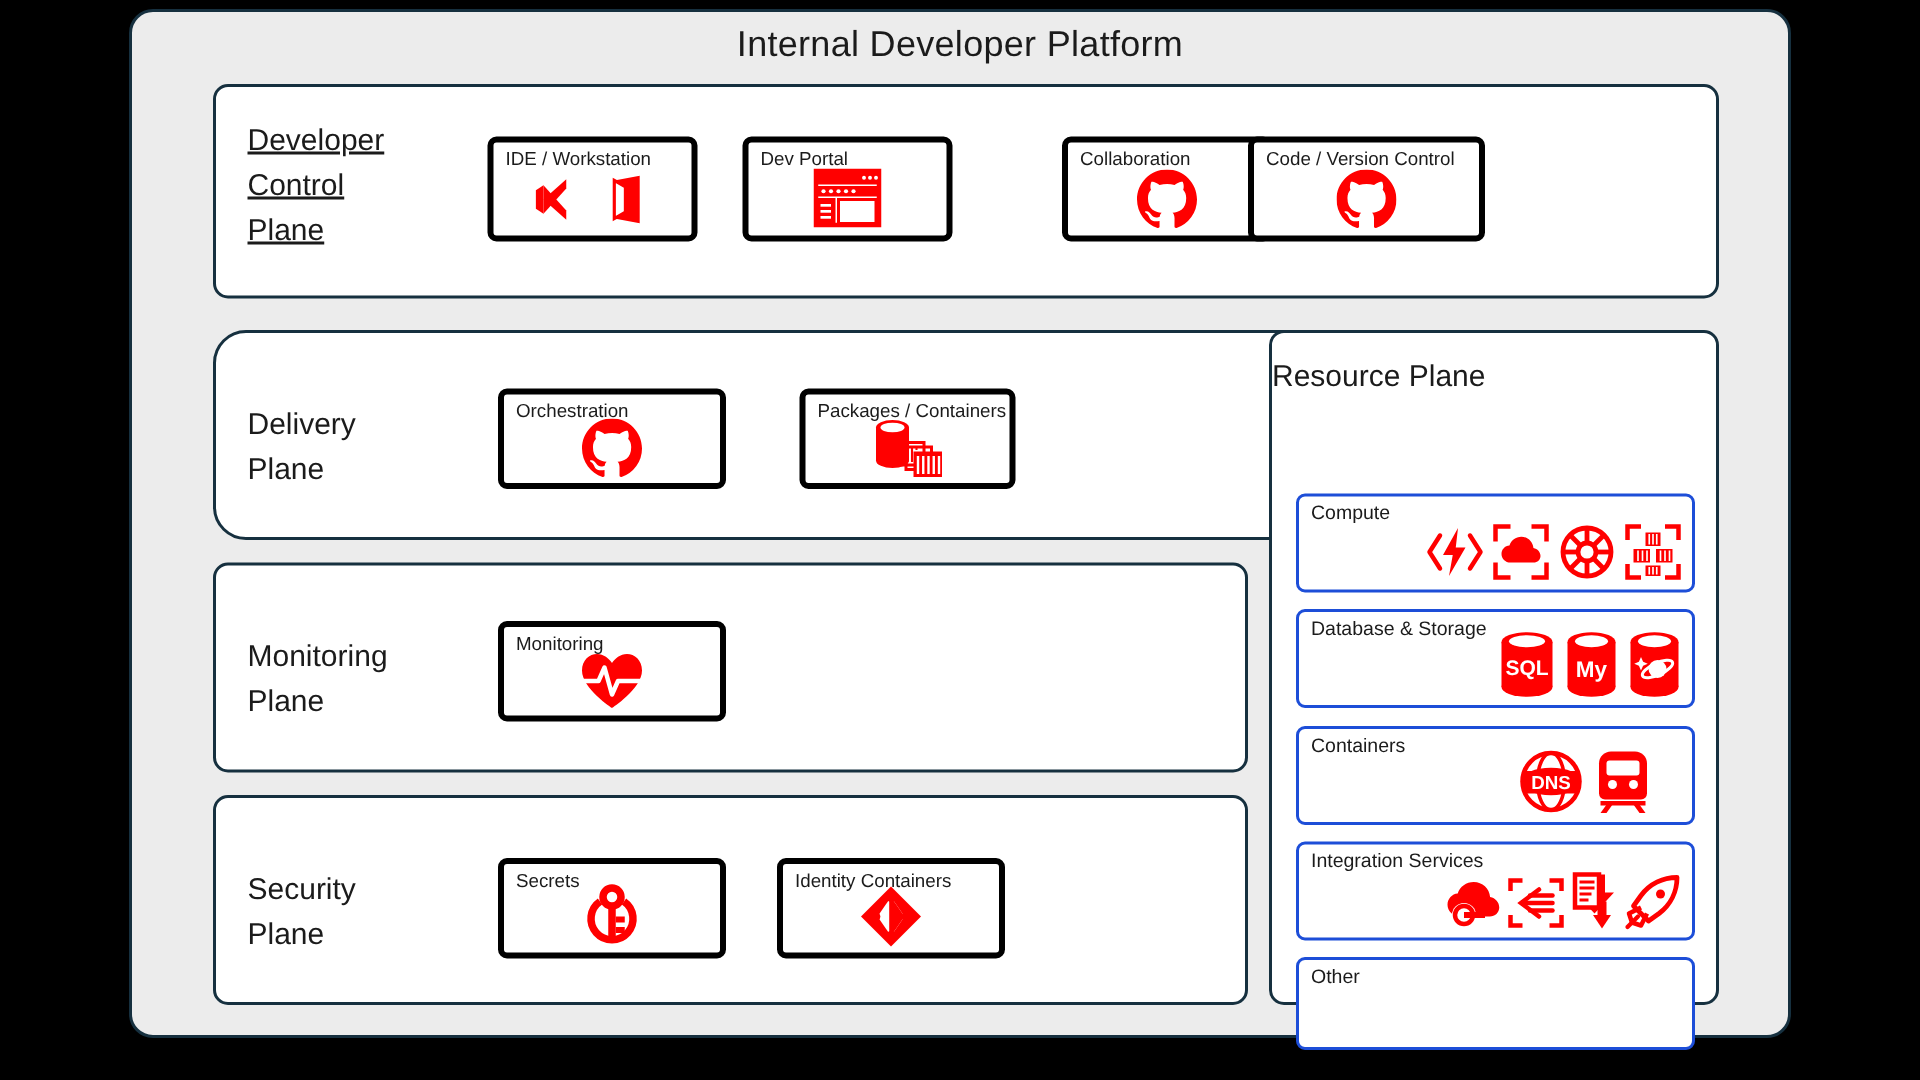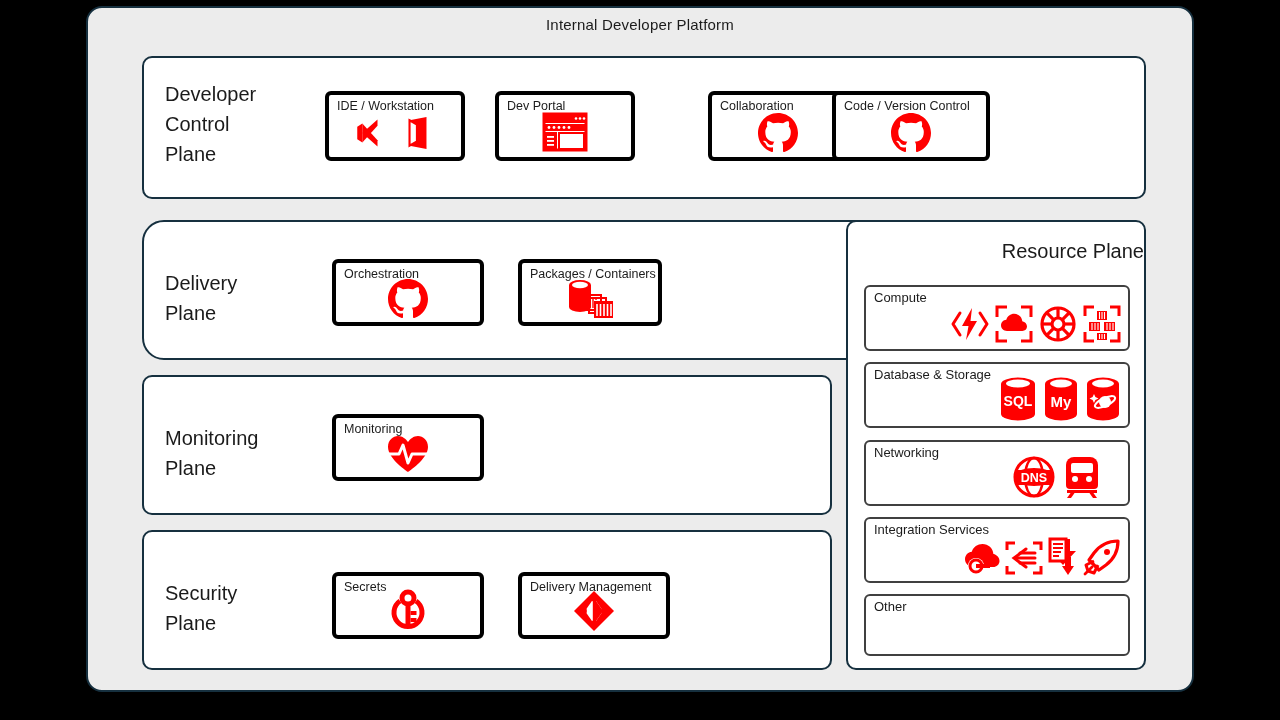--- a/index.html
+++ b/index.html
@@ -17,21 +17,21 @@
     width: 1108px; height: 686px;
     background: #ececec;
     border: 2px solid #16303f;
     border-radius: 16px;
   }
 
   .diagram-title {
     position: absolute;
     left: 86px; top: 16px; width: 1108px;
     text-align: center;
-    font-size: 15px;
+    font-size: 24px;
     color: #1b1b1b;
     letter-spacing: .2px;
   }
 
   
   .plane {
     position: absolute;
     background: #ffffff;
     border: 2px solid #16303f;
     border-radius: 10px;
@@ -67,29 +67,30 @@
     justify-content: center;
     align-items: flex-end;
     gap: 6px;
   }
   .ico { display: block; }
 
   
   .rp-title {
     position: absolute;
     left: 0; right: 0; top: 18px;
-    text-align: right;
+    text-align: left;
     font-size: 20px;
     color: #1b1b1b;
   }
   .rp-row {
     position: absolute;
     background: #ffffff;
-    border: 2px solid #404040;
+    border: 2px solid #1d4ed8;
     border-radius: 6px;
+    margin-top: 44px;
   }
   .rp-row-label {
     position: absolute;
     left: 8px; top: 3px;
     font-size: 13px;
     color: #1b1b1b;
     white-space: nowrap;
   }
   .rp-row-icons {
     position: absolute;
@@ -102,21 +103,21 @@
 </head>
 <body>
 
 <div id="root">
 
   <div class="outer-shell"></div>
 
   <div class="diagram-title">Internal Developer Platform</div>
 
   <div class="plane" style="left:142px; top:56px; width:1004px; height:143px;">
-    <div class="plane-label" style="left:21px; top:21px;">Developer
+    <div class="plane-label" style="left:21px; top:21px;text-decoration:underline;">Developer
 Control
 Plane</div>
 
     <div class="card" style="left:181px; top:33px; width:140px; height:70px;">
       <div class="card-label">IDE / Workstation</div>
       <div class="card-icons" style="bottom:6px; gap:10px;">
         <svg class="ico" width="36" height="36" viewBox="0 0 32 32">
           <path d="M2 10.5 L6.5 7.5 L6.5 24.5 L2 21.5 Z" fill="#ff0000"></path>
           <path d="M6.5 7.5 L20 22.5 L20 28 L6.5 16 Z" fill="#ff0000"></path>
           <path d="M6.5 24.5 L20 9.5 L20 4 L6.5 16 Z" fill="#ff0000"></path>
@@ -178,21 +179,21 @@
 
     <div class="card" style="left:188px; top:37px; width:152px; height:67px;">
       <div class="card-label">Orchestration</div>
       <div class="card-icons" style="bottom:3px;">
         <svg class="ico" width="40" height="40" viewBox="0 0 16 16">
           <path fill="#ff0000" d="M8 0C3.58 0 0 3.58 0 8c0 3.54 2.29 6.53 5.47 7.59.4.07.55-.17.55-.38 0-.19-.01-.82-.01-1.49-2.01.37-2.53-.49-2.69-.94-.09-.23-.48-.94-.82-1.13-.28-.15-.68-.52-.01-.53.63-.01 1.08.58 1.23.82.72 1.21 1.87.87 2.33.66.07-.52.28-.87.51-1.07-1.78-.2-3.64-.89-3.64-3.95 0-.87.31-1.59.82-2.15-.08-.2-.36-1.02.08-2.12 0 0 .67-.21 2.2.82.64-.18 1.32-.27 2-.27s1.36.09 2 .27c1.53-1.04 2.2-.82 2.2-.82.44 1.1.16 1.92.08 2.12.51.56.82 1.27.82 2.15 0 3.07-1.87 3.75-3.65 3.95.29.25.54.73.54 1.48 0 1.07-.01 1.93-.01 2.2 0 .21.15.46.55.38A8.01 8.01 0 0 0 16 8c0-4.42-3.58-8-8-8z"></path>
         </svg>
       </div>
     </div>
 
-    <div class="card" style="left:374px; top:37px; width:144px; height:67px;text-align:center;">
+    <div class="card" style="left:389px; top:37px; width:144px; height:67px;text-align:center;">
       <div class="card-label">Packages / Containers</div>
       <div class="card-icons" style="bottom:2px;">
         <svg class="ico" width="54" height="44" viewBox="0 0 54 44">
           <ellipse cx="17" cy="9" rx="11" ry="5" fill="#ff0000"></ellipse>
           <rect x="6" y="9" width="22" height="22" fill="#ff0000"></rect>
           <ellipse cx="17" cy="31" rx="11" ry="5" fill="#ff0000"></ellipse>
           <ellipse cx="17" cy="9" rx="8" ry="3.2" fill="#ffffff"></ellipse>
           <g fill="none" stroke="#ff0000" stroke-width="2">
             <rect x="21" y="19" width="17" height="15"></rect>
             <rect x="26" y="22" width="17" height="15"></rect>
@@ -242,21 +243,21 @@
           <path fill="none" stroke="#ff0000" stroke-width="5" d="M13 12 A14 14 0 1 0 29 12"></path>
           <circle cx="21" cy="9" r="6" fill="none" stroke="#ff0000" stroke-width="5"></circle>
           <rect x="18.5" y="13" width="5" height="22" fill="#ff0000"></rect>
           <rect x="23.5" y="22" width="6" height="4" fill="#ff0000"></rect>
           <rect x="23.5" y="29" width="6" height="4" fill="#ff0000"></rect>
         </svg>
       </div>
     </div>
 
     <div class="card" style="left:374px; top:40px; width:152px; height:67px;">
-      <div class="card-label">Delivery Management</div>
+      <div class="card-label">Identity Containers</div>
       <div class="card-icons" style="bottom:3px;">
         <svg class="ico" width="42" height="42" viewBox="0 0 42 42">
           <path fill="#ff0000" d="M21 1 L41 21 L21 41 L1 21 Z"></path>
           <path fill="#ffffff" d="M21 8 L30 21 L21 34 L12 21 Z"></path>
           <path fill="#ff0000" d="M21 8 L30 21 L21 34 Z"></path>
           <circle cx="21" cy="8" r="3.4" fill="#ff0000"></circle>
           <circle cx="21" cy="34" r="3.4" fill="#ff0000"></circle>
           <circle cx="10.5" cy="21" r="3.4" fill="#ff0000"></circle>
           <circle cx="31.5" cy="21" r="3.4" fill="#ff0000"></circle>
           <rect x="19.8" y="8" width="2.4" height="26" fill="#ff0000"></rect>
@@ -351,21 +352,21 @@
           <ellipse cx="19" cy="38" rx="16" ry="6.5" fill="#ff0000"></ellipse>
           <ellipse cx="19" cy="7.5" rx="11" ry="4" fill="#ffffff"></ellipse>
           <circle cx="21" cy="26" r="6" fill="#ffffff"></circle>
           <ellipse cx="21" cy="26" rx="11" ry="4" transform="rotate(-25 21 26)" fill="none" stroke="#ffffff" stroke-width="2"></ellipse>
           <path fill="#ffffff" d="M10 18 L11.4 21.1 L14.5 22.5 L11.4 23.9 L10 27 L8.6 23.9 L5.5 22.5 L8.6 21.1 Z"></path>
         </svg>
       </div>
     </div>
 
     <div class="rp-row" style="left:16px; top:218px; width:266px; height:66px;">
-      <div class="rp-row-label">Networking</div>
+      <div class="rp-row-label">Containers</div>
       <div class="rp-row-icons" style="bottom:5px; right:28px; gap:8px;">
         <svg class="ico" width="44" height="44" viewBox="0 0 44 44">
           <circle cx="22" cy="22" r="19" fill="none" stroke="#ff0000" stroke-width="3"></circle>
           <ellipse cx="22" cy="22" rx="9" ry="19" fill="none" stroke="#ff0000" stroke-width="2.4"></ellipse>
           <line x1="3" y1="22" x2="41" y2="22" stroke="#ff0000" stroke-width="2.4"></line>
           <ellipse cx="22" cy="22" rx="19" ry="8" fill="none" stroke="#ff0000" stroke-width="2.2"></ellipse>
           <rect x="4" y="15" width="36" height="15" fill="#ff0000"></rect>
           <text x="22" y="27" font-family="Liberation Sans, sans-serif" font-size="12.5" font-weight="bold" fill="#ffffff" text-anchor="middle">DNS</text>
         </svg>
         <svg class="ico" width="36" height="44" viewBox="0 0 36 44">

